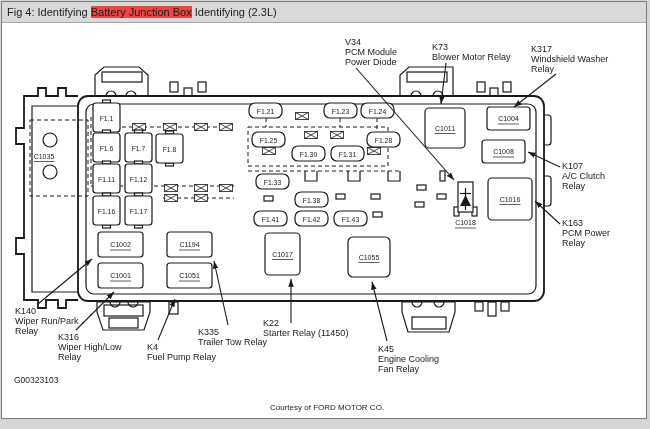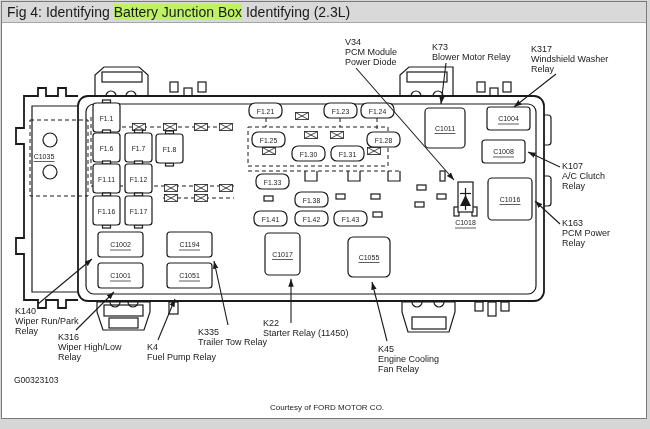--- a/index.html
+++ b/index.html
@@ -1,20 +1,20 @@
 <!DOCTYPE html>
 <html><head>
 <meta charset="utf-8">
 <style>
   html,body{margin:0;padding:0;background:#e9e9e9;}
   .screen{position:relative;width:650px;height:429px;background:#d6d6d6;font-family:"Liberation Sans",sans-serif;overflow:hidden;}
   .frame{position:absolute;left:1px;top:1px;width:644px;height:416px;background:#ffffff;border:1px solid #7a7a7a;}
   .titlebar{position:absolute;left:2px;top:2px;width:639px;height:20px;background:#d9d9d9;border-bottom:1px solid #a6a6a6;
-    display:flex;align-items:center;padding-left:5px;font-size:14px;color:#1a1a1a;white-space:pre;z-index:3;}
-  .hl{background:#bef264;text-align:right;}
+    display:flex;align-items:center;padding-left:5px;font-size:11px;color:#1a1a1a;white-space:pre;z-index:3;}
+  .hl{background:#ef4444;text-align:right;}
   svg.diagram{position:absolute;left:0;top:0;z-index:2;}
   svg text{font-family:"Liberation Sans",sans-serif;fill:#1a1a1a;}
   .ln{stroke:#1a1a1a;fill:none;stroke-width:1.2;}
   .fw{fill:#ffffff;stroke:#1a1a1a;stroke-width:1.2;}
   .fw2{fill:#ffffff;stroke:#1a1a1a;stroke-width:1.8;}
   .dash{stroke:#1a1a1a;fill:none;stroke-width:1;stroke-dasharray:4,3;}
   .arrow{stroke:#1a1a1a;fill:none;stroke-width:1.1;}
   .t68{font-size:6.8px;text-anchor:middle;}
   .t7{font-size:7px;text-anchor:middle;}
   .t9{font-size:9px;}

